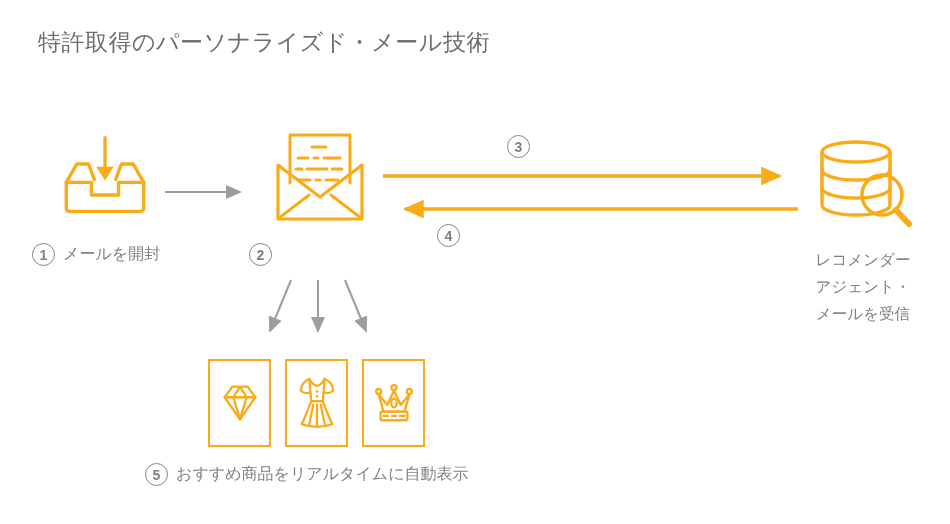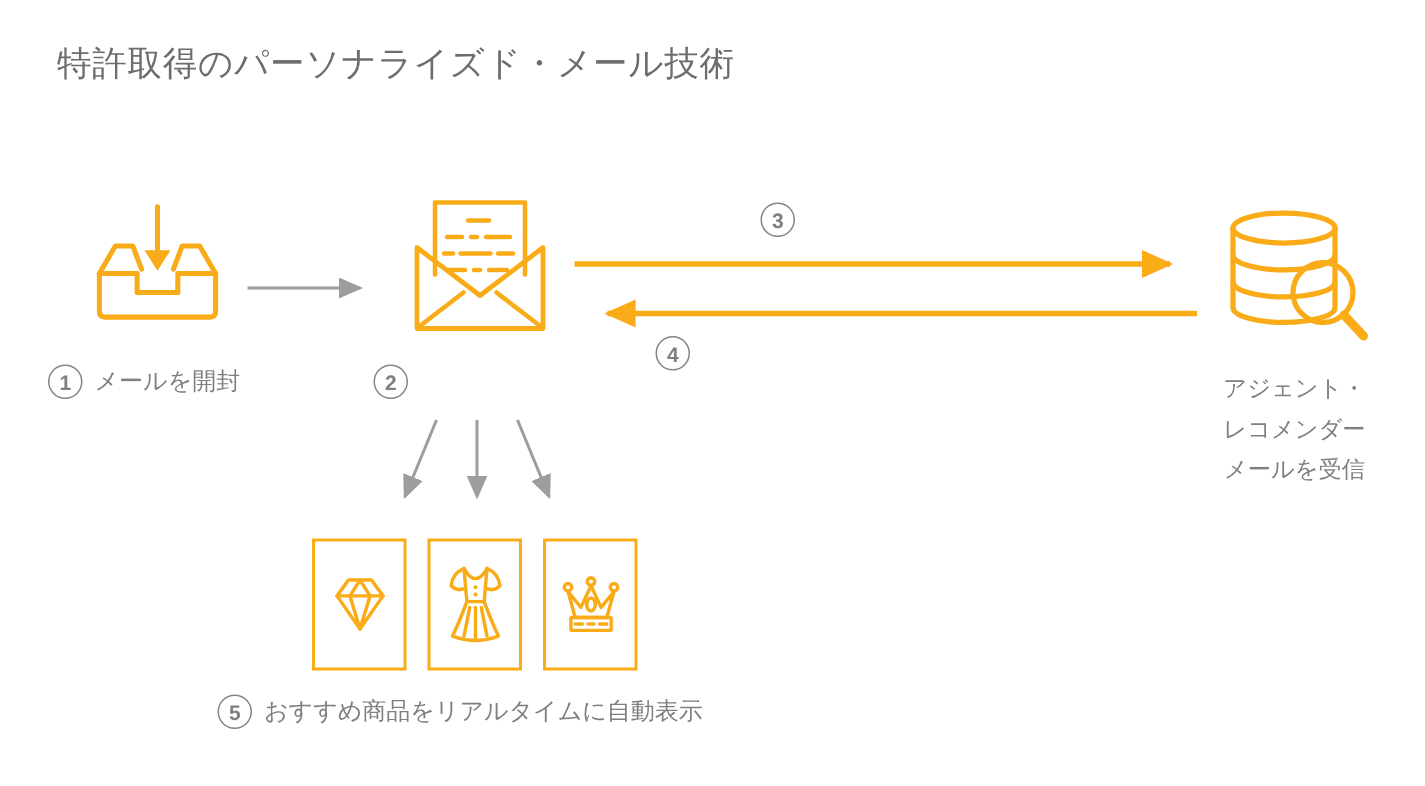--- a/index.html
+++ b/index.html
@@ -158,18 +158,18 @@
   </div>
   <div class="step" style="left:437px;top:224px">
     <span class="circ">4</span>
   </div>
   <div class="step" style="left:145px;top:463px">
     <span class="circ">5</span>
     <span>おすすめ商品をリアルタイムに自動表示</span>
   </div>
 
   <div class="db-label">
+    <div>レコメンダー</div>
     <div>アジェント・</div>
-    <div>レコメンダー</div>
     <div>メールを受信</div>
   </div>
 
 </div>
 
 </body></html>

